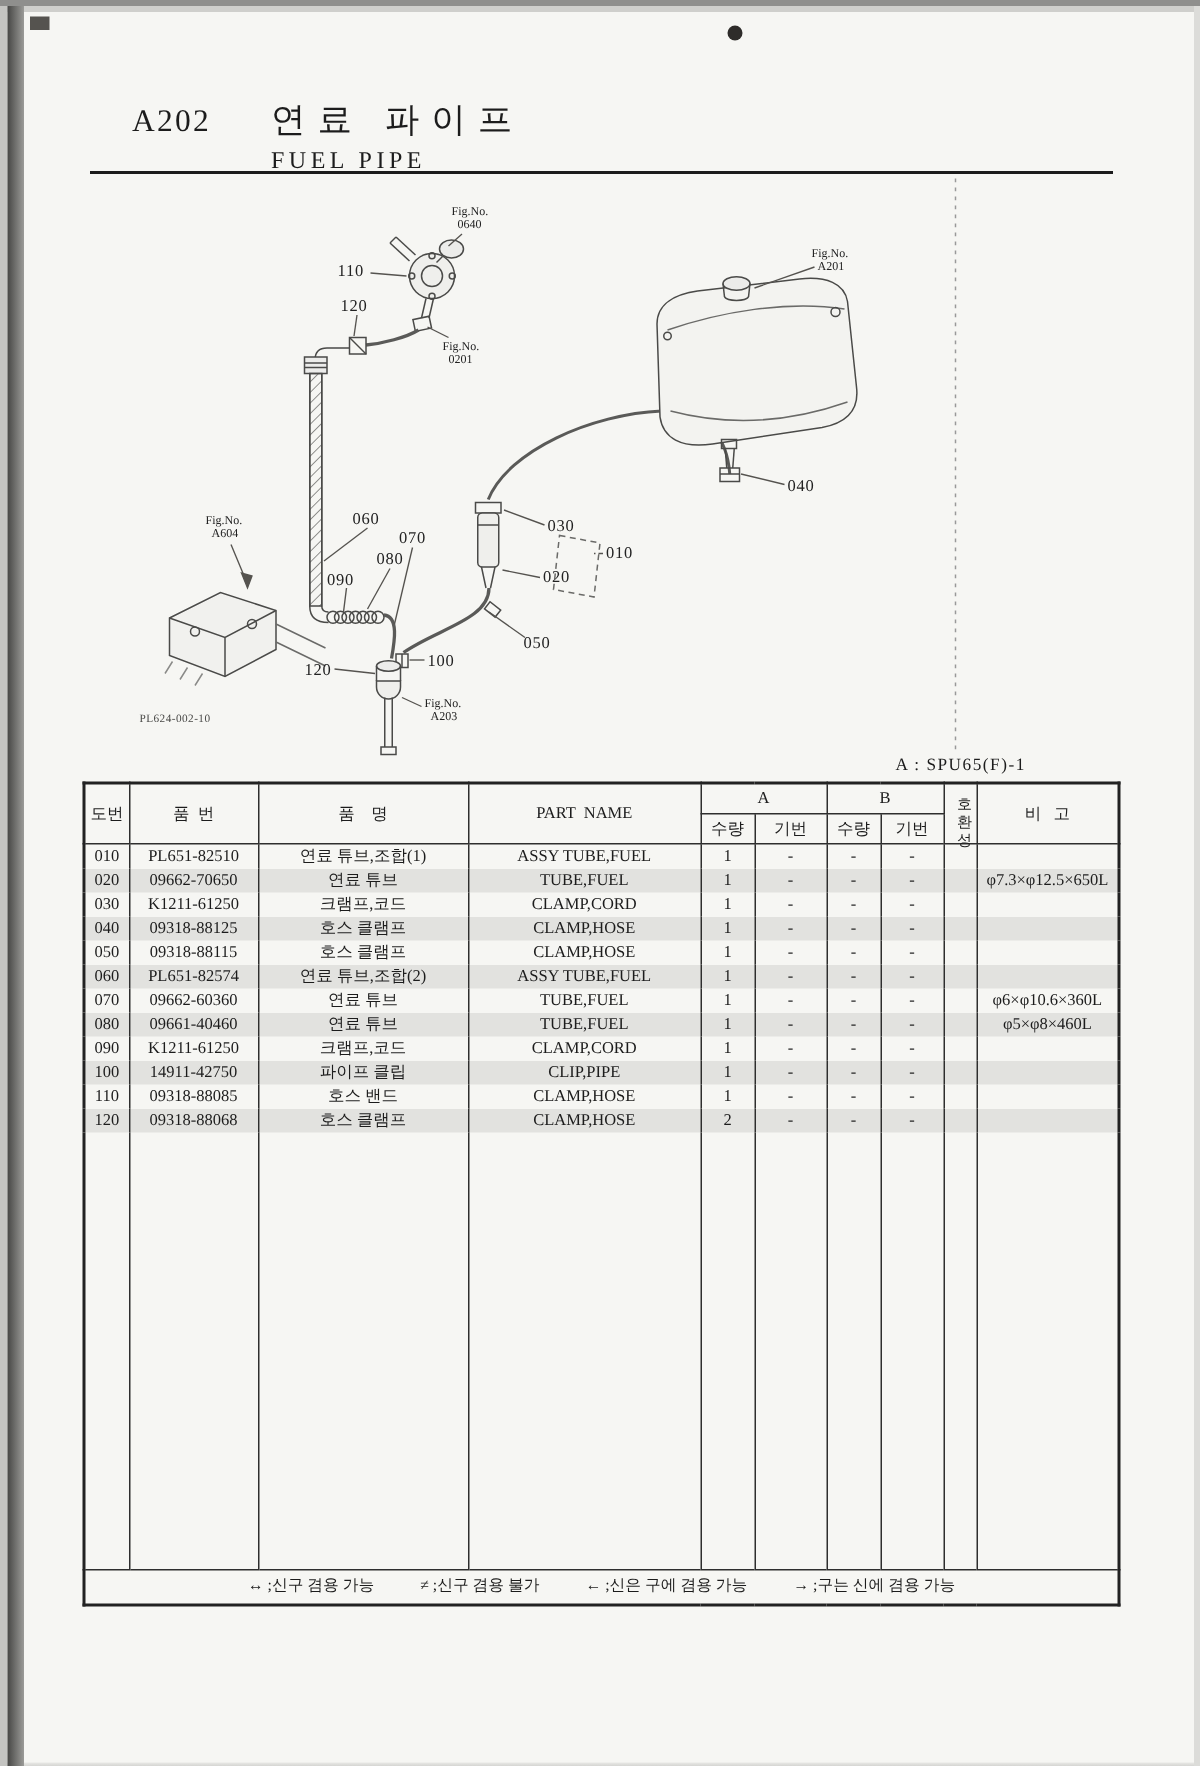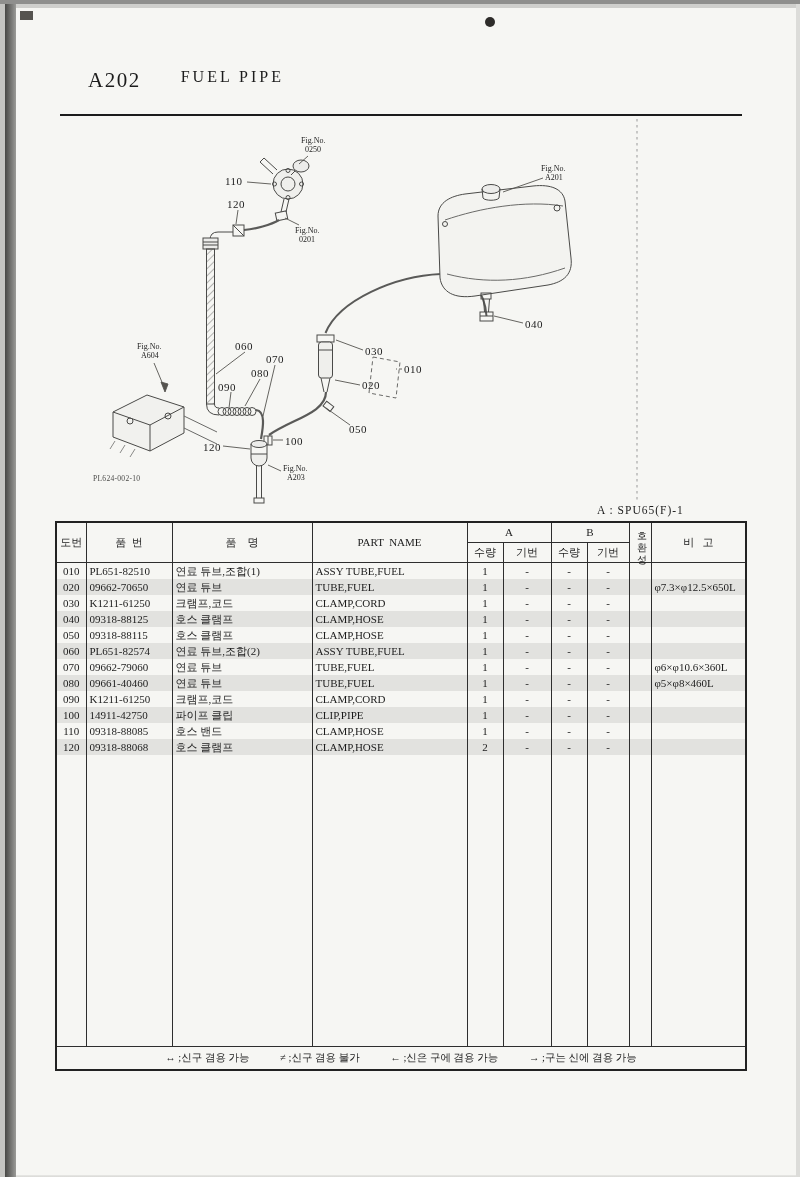--- a/index.html
+++ b/index.html
@@ -42,21 +42,21 @@
   
   .parts-table { position:absolute; top:517px; left:55px; width:690px;
     border-collapse:collapse; table-layout:fixed; border:2px solid #222; }
   .parts-table th { border:1px solid #2e2e2e; font-weight:normal; font-size:11px;
     padding:1px 2px; height:20px; white-space:pre; text-align:center; }
   .parts-table td { border-left:1px solid #2e2e2e; border-right:1px solid #2e2e2e;
     padding:0 3px; height:16px; line-height:16px; font-size:11px;
     white-space:nowrap; overflow:hidden; }
   tbody.data-rows tr:nth-child(even) { background:#e2e2df; }
   .col-no, .col-a_qty, .col-a_serial, .col-b_qty, .col-b_serial, .col-compat { text-align:center; }
-  .col-part_no, .col-name_kr, .col-part_name, .col-remark { text-align:left; }
+  .col-part_no, .col-name_kr, .col-part_name, .col-remark { text-align:center; }
   .vert { writing-mode:vertical-rl; text-orientation:upright; margin:0 auto;
     font-size:10px; letter-spacing:2px; line-height:20px; }
   tr.filler td { height:292px; }
   tr.legend-row td { border-top:1px solid #2e2e2e; height:22px; line-height:22px;
     text-align:center; font-size:10.5px; }
   .legend-item { margin:0 14px; white-space:pre; }
 
   .page-no { position:absolute; top:1086px; left:0; width:800px; text-align:center; font-size:12.5px; }
 </style>
 </head>
@@ -68,20 +68,21 @@
   <div class="edge-bottom"></div>
   <div class="edge-right"></div>
   <div class="band-left2"></div>
   <div class="band-left"></div>
   <div class="mark-topleft"></div>
   <div class="mark-blob"></div>
 
   <div class="page-header">
     <div class="section-code">A202</div>
     <div class="title-block">
+      <div class="title-kr">연료 파이프</div>
       <div class="title-en">FUEL PIPE</div>
     </div>
   </div>
   <div class="header-rule"></div>
 
   <div class="diagram">
     <svg width="600" height="405" viewBox="0 0 600 405">
       <defs>
         <pattern id="hatch" width="5" height="5" patternUnits="userSpaceOnUse" patternTransform="rotate(45)">
           <line x1="0" y1="0" x2="0" y2="5" stroke="#7a7a78" stroke-width="1.1"></line>
@@ -194,21 +195,21 @@
         <line x1="305" y1="269" x2="280" y2="264"></line>
         <line x1="295" y1="309" x2="271" y2="292"></line>
         <line x1="228" y1="324" x2="218" y2="324"></line>
         <line x1="168" y1="330" x2="195" y2="333"></line>
         <line x1="468" y1="207" x2="439" y2="200"></line>
         <line x1="488" y1="62" x2="448" y2="76"></line>
         <line x1="226" y1="355" x2="213" y2="349"></line>
       </g>
     </svg>
 
-    <div class="figref" style="left:246px; top:20px;"><span>Fig.No.</span><br><span class="v">0250</span></div>
+    <div class="figref" style="left:246px; top:20px;"><span>Fig.No.</span><br><span class="v">0640</span></div>
     <div class="figref" style="left:240px; top:110px;"><span>Fig.No.</span><br><span class="v">0201</span></div>
     <div class="figref" style="left:82px; top:226px;"><span>Fig.No.</span><br><span class="v">A604</span></div>
     <div class="figref" style="left:486px; top:48px;"><span>Fig.No.</span><br><span class="v">A201</span></div>
     <div class="figref" style="left:228px; top:348px;"><span>Fig.No.</span><br><span class="v">A203</span></div>
 
     <div class="callout" style="left:170px; top:59px;">110</div>
     <div class="callout" style="left:172px; top:82px;">120</div>
     <div class="callout" style="left:180px; top:224px;">060</div>
     <div class="callout" style="left:211px; top:237px;">070</div>
     <div class="callout" style="left:196px; top:251px;">080</div>
@@ -325,21 +326,21 @@
           <td class="col-part_name">ASSY TUBE,FUEL</td>
           <td class="col-a_qty">1</td>
           <td class="col-a_serial">-</td>
           <td class="col-b_qty">-</td>
           <td class="col-b_serial">-</td>
           <td class="col-compat"></td>
           <td class="col-remark"></td>
         </tr>
         <tr>
           <td class="col-no">070</td>
-          <td class="col-part_no">09662-79060</td>
+          <td class="col-part_no">09662-60360</td>
           <td class="col-name_kr">연료 튜브</td>
           <td class="col-part_name">TUBE,FUEL</td>
           <td class="col-a_qty">1</td>
           <td class="col-a_serial">-</td>
           <td class="col-b_qty">-</td>
           <td class="col-b_serial">-</td>
           <td class="col-compat"></td>
           <td class="col-remark">φ6×φ10.6×360L</td>
         </tr>
         <tr>

